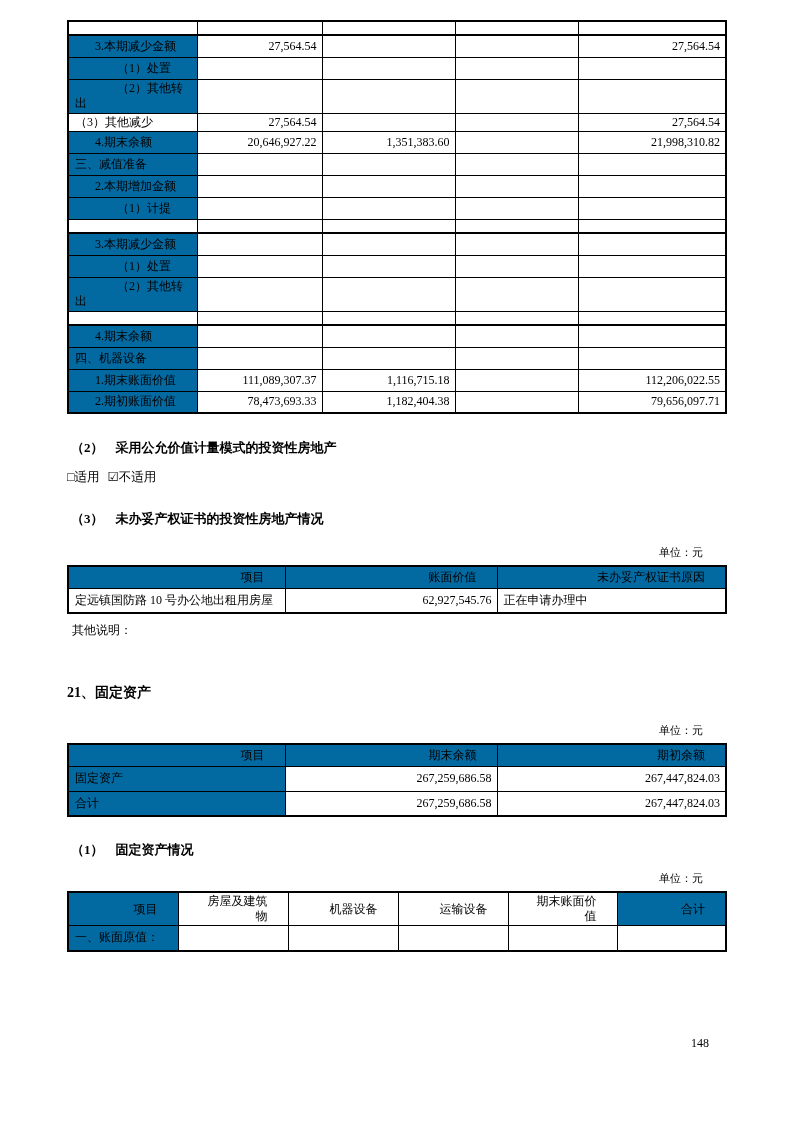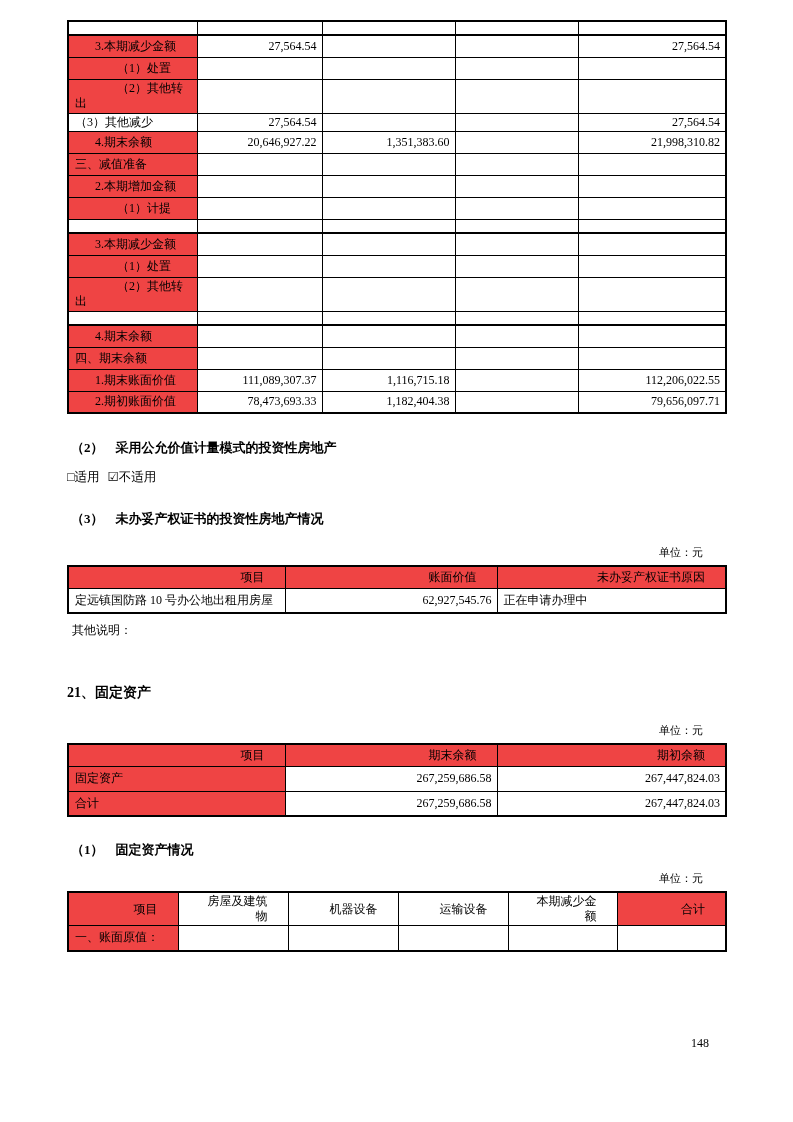--- a/index.html
+++ b/index.html
@@ -14,21 +14,21 @@
         overflow:hidden;vertical-align:middle;}
   .t1{margin-top:20px;}
   .t1 tr{height:22px;}
   .t1 tr.r-s{height:14px;}
   .t1 tr.r-t{height:34px;}
   .t1 tr.r-m{height:18px;}
   .t1 tr.thick td{border-bottom-width:2px;}
   .lab{text-align:left;padding:1px 4px 1px 6px;}
   .ind1{text-indent:20px;}
   .ind2{text-indent:42px;}
-  .sh{background:#ef4444;}
+  .sh{background:#0369a1;}
   .val,.r{text-align:right;padding:1px 5px;}
   .l{text-align:left;padding:1px 4px 1px 6px;}
   .dt thead tr{height:22px;}
   .dt tbody tr{height:25px;}
   .dt th{text-align:right;padding:1px 20px;}
   .h2{margin-left:4px;font-weight:bold;font-size:13px;line-height:16px;}
   .hnum{display:inline-block;margin-right:12px;}
   .s2h{margin-top:26px;}
   .appl{margin-top:13px;font-size:12.5px;line-height:16px;}
   .appl .sp{display:inline-block;width:8px;}
@@ -157,21 +157,21 @@
             <td class="val"></td>
           </tr>
           <tr class="">
             <td class="lab ind1 sh">4.期末余额</td>
             <td class="val"></td>
             <td class="val"></td>
             <td class="val"></td>
             <td class="val"></td>
           </tr>
           <tr class="">
-            <td class="lab ind0 sh">四、期末余额</td>
+            <td class="lab ind0 sh">四、机器设备</td>
             <td class="val"></td>
             <td class="val"></td>
             <td class="val"></td>
             <td class="val"></td>
           </tr>
           <tr class="">
             <td class="lab ind1 sh">1.期末账面价值</td>
             <td class="val">111,089,307.37</td>
             <td class="val">1,116,715.18</td>
             <td class="val"></td>
@@ -270,21 +270,21 @@
         <col style="width:110px">
           <col style="width:109px">
           <col style="width:109px">
       </colgroup>
       <thead>
           <tr>
             <th class="sh">项目</th>
             <th>房屋及建筑物</th>
             <th>机器设备</th>
             <th>运输设备</th>
-            <th>本期减少金额</th>
+            <th>期末账面价值</th>
             <th class="sh">合计</th>
           </tr>
         </thead>
         <tbody>
           <tr>
             <td class="l sh">一、账面原值：</td>
             <td class="r"></td>
             <td class="r"></td>
             <td class="r"></td>
             <td class="r"></td>

